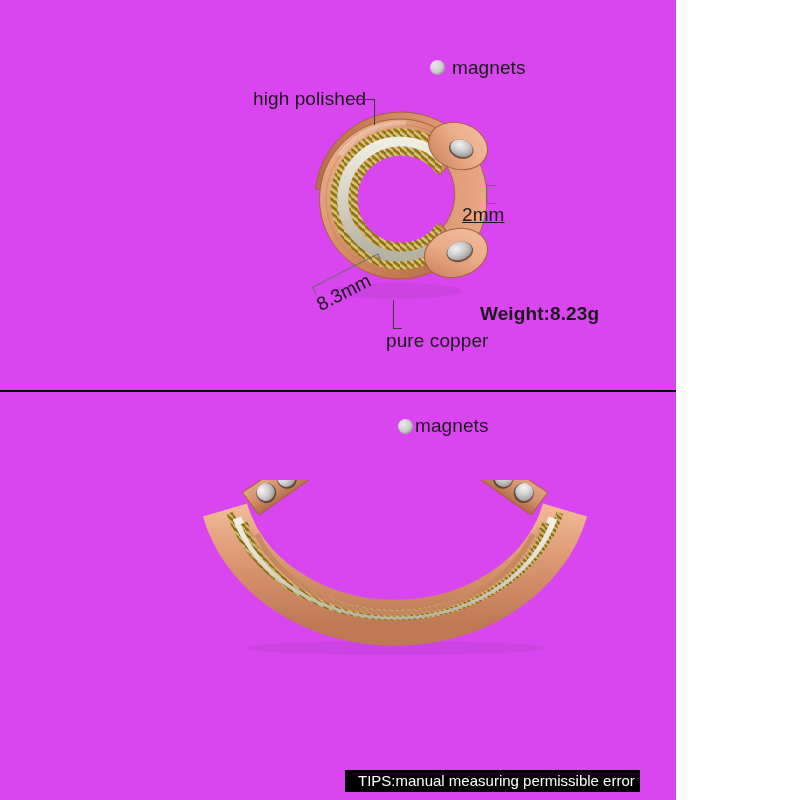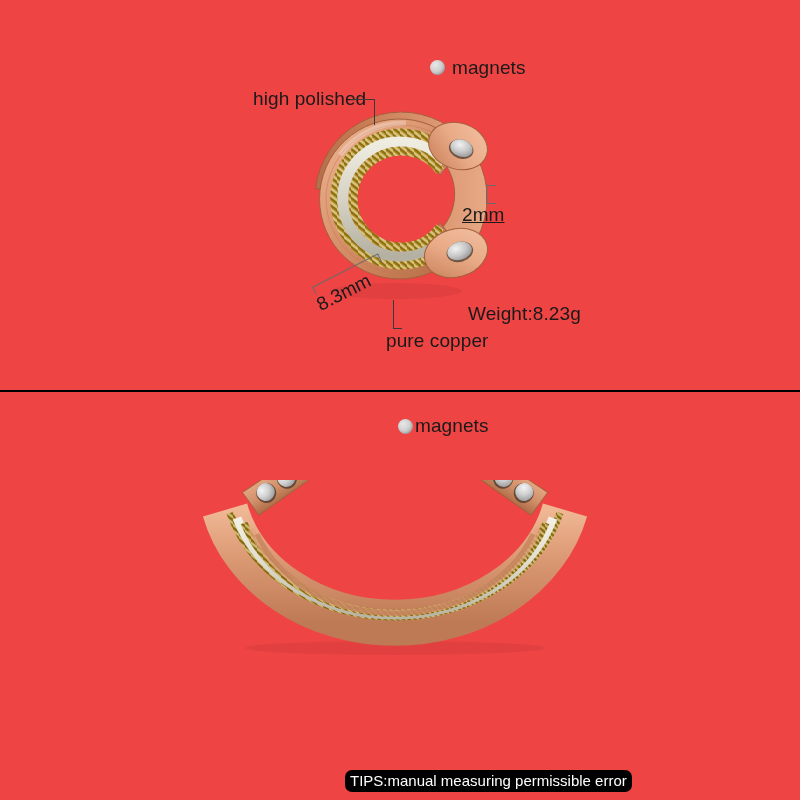--- a/index.html
+++ b/index.html
@@ -7,23 +7,23 @@
     margin: 0;
     padding: 0;
     background: #ffffff;
   }
   body {
     font-family: "Liberation Sans", sans-serif;
     -webkit-font-smoothing: antialiased;
   }
   #page {
     position: relative;
-    width: 800px;
+    width: 676px;
     height: 800px;
-    background: #ef4444;
+    background: #d946ef;
     overflow: hidden;
   }
 
   
   .abs { position: absolute; }
   .lbl {
     position: absolute;
     color: #1a1a1a;
     font-size: 19px;
     line-height: 1;
@@ -80,28 +80,27 @@
     width: 420px;
     height: 180px;
   }
   #bangle-svg { display: block; width: 420px; height: 180px; }
 
   
   #tips {
     position: absolute;
     left: 345px;
     top: 770px;
-    padding: 2px 5px 3px 5px;
+    padding: 2px 5px 3px 13px;
     background: #000000;
     color: #ffffff;
     font-size: 15px;
     line-height: 1.15;
     white-space: nowrap;
     letter-spacing: 0px;
-    border-radius: 7px;
   }
 
   
   #ring-83 {
     position: absolute;
     left: 313px;
     top: 296px;
     transform: rotate(-27deg);
     transform-origin: left top;
     font-size: 19px;
@@ -204,21 +203,21 @@
     <div class="lbl" style="left:462px;top:205px;text-decoration:underline;">2mm</div>
 
     <div class="cal" style="left:312px;top:287px;width:72px;height:8px;border-bottom:none;
                 transform:rotate(-27deg);transform-origin:left top;"></div>
     <div id="ring-83">8.3mm</div>
 
     <div class="ln-v" style="left:393px;top:300px;height:28px;"></div>
     <div class="ln-h" style="left:393px;top:328px;width:9px;"></div>
     <div class="lbl" style="left:386px;top:331px;">pure copper</div>
 
-    <div class="lbl" style="left:468px;top:304px;">Weight:8.23g</div>
+    <div class="lbl" style="left:480px;top:304px;font-weight:bold;">Weight:8.23g</div>
   </div>
 
   <div class="divider" style="top:390px;"></div>
 
   <div class="abs" style="left:0;top:392px;width:800px;height:408px;">
 
     <div class="dot" style="left:398px;top:27px;"></div>
     <div class="lbl" style="left:415px;top:24px;">magnets</div>
 
     <div id="bangle-wrap" style="top:88px;">

